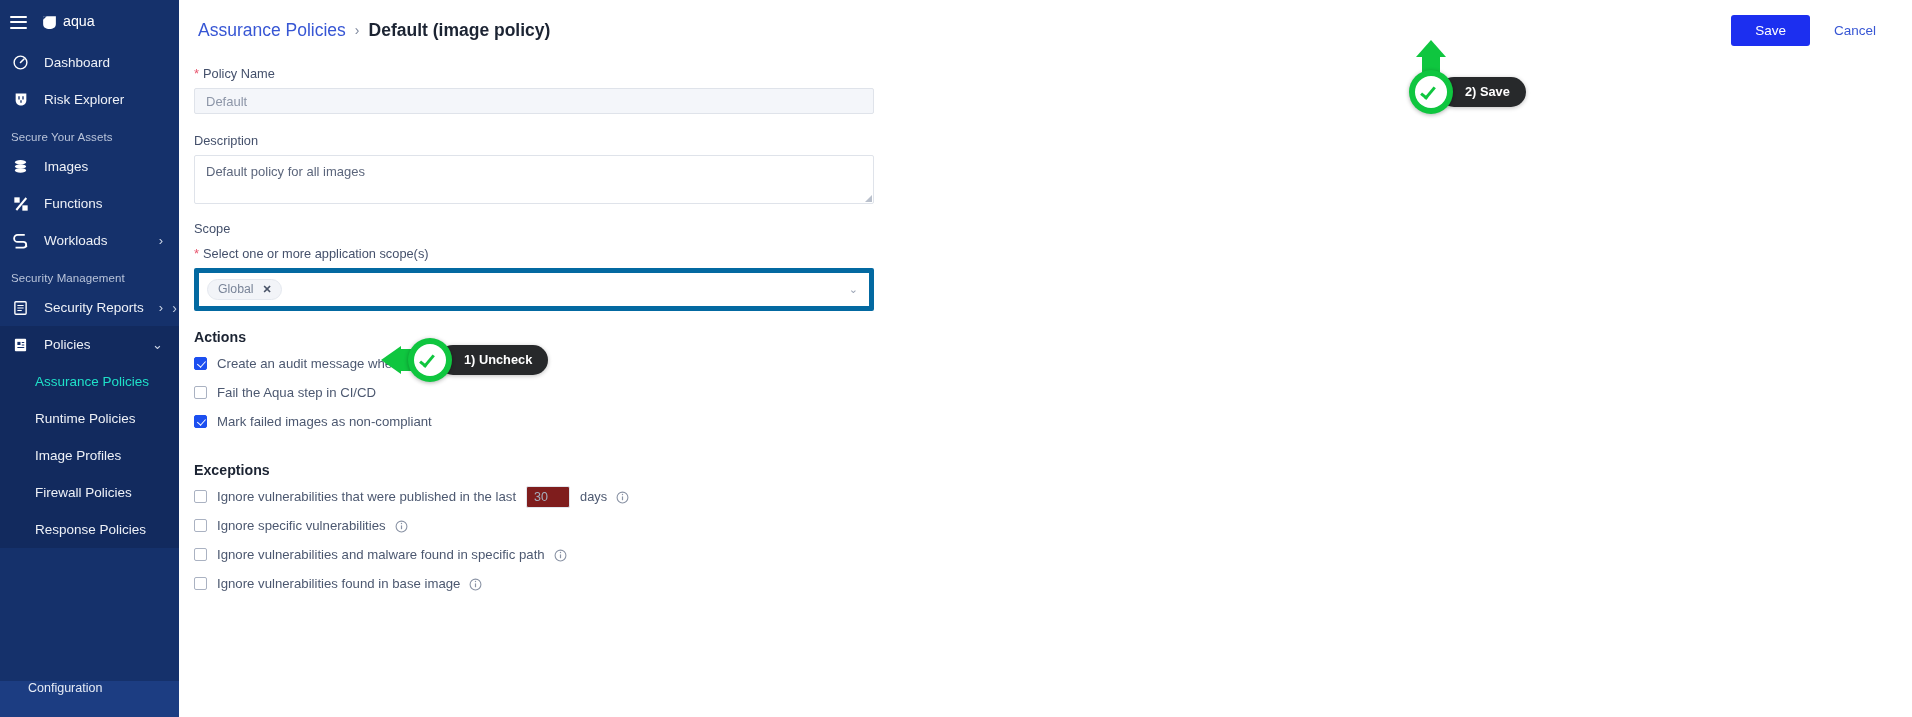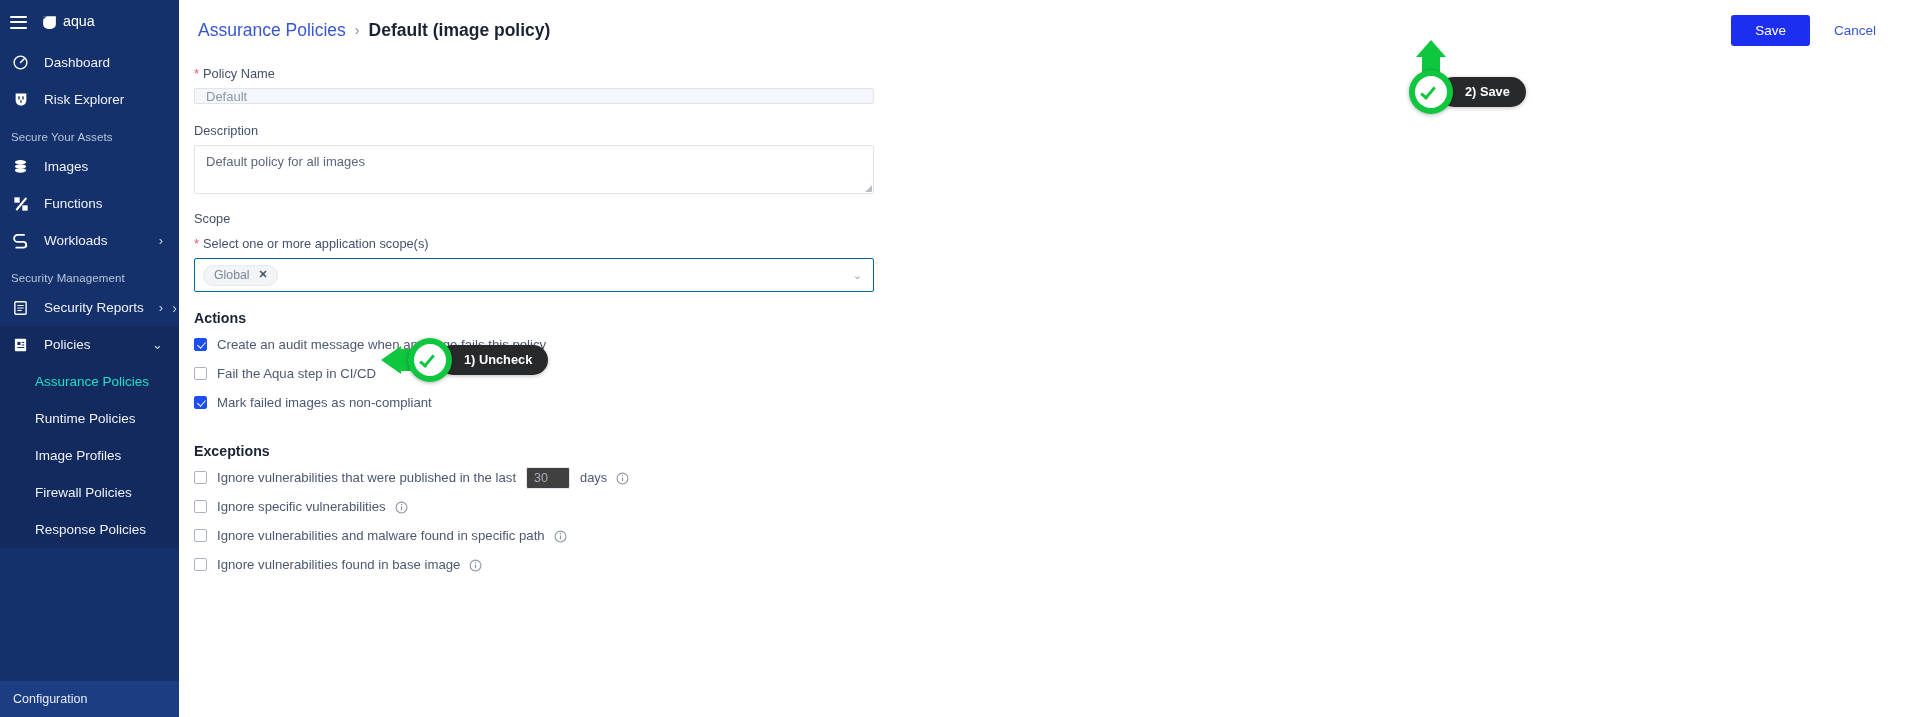--- a/index.html
+++ b/index.html
@@ -39,22 +39,22 @@
     font-size: 11.5px; color: #b9c4da; padding: 13px 0 5px 11px; letter-spacing: .1px;
   }
   .sb-sub {
     height: 37px; display: flex; align-items: center; padding-left: 35px;
     font-size: 13.5px; color: #eef1f7; cursor: pointer;
   }
   .sb-sub.active { color: #1fe0c8; }
   .sb-group-open { background: #122a5e; }
   .sb-footer {
     position: absolute; left: 0; bottom: 0; width: 179px; height: 36px;
-    background: #1c3d82; display: flex; align-items: center;
-    padding-left: 13px; font-size: 12.5px; color: #e7ecf6;
+    background: #1c3d82; display: flex; align-items: flex-start;
+    padding-left: 28px; font-size: 12.5px; color: #e7ecf6;
   }
   .sb-collapse {
     position: absolute; right: 2px; top: 300px; font-size: 14px; color: #c3cfe4; cursor: pointer;
   }
 
   
   .main { flex: 1; height: 717px; position: relative; background: #fff; overflow: hidden; }
   .topbar {
     height: 60px; display: flex; align-items: center;
     padding: 0 36px 0 19px; position: relative;
@@ -70,36 +70,36 @@
   }
   .btn-cancel {
     background: none; border: none; color: #3756d4; font-size: 13.5px; cursor: pointer;
     font-family: "Liberation Sans", sans-serif;
   }
 
   .form { padding: 6px 0 0 15px; }
   .field-label { font-size: 12.8px; color: #44506b; margin-bottom: 7px; display: flex; align-items: center; }
   .req { color: #e8566f; margin-right: 4px; font-size: 13px; line-height: 1; }
   .inp {
-    width: 680px; height: 16px; border: 1px solid #dfe3ea; background: #f4f6fa;
+    width: 680px; height: 26px; border: 1px solid #dfe3ea; background: #f4f6fa;
     border-radius: 2px; padding: 0 11px; font-size: 13px; color: #8d96a8;
     display: flex; align-items: center;
   }
   .txa {
     width: 680px; height: 49px; border: 1px solid #dfe3ea; background: #fff;
     border-radius: 2px; padding: 8px 11px; font-size: 13px; color: #5c667c;
     position: relative;
   }
   .txa::after {
     content: ""; position: absolute; right: 1px; bottom: 1px;
     width: 0; height: 0; border-style: solid; border-width: 0 0 7px 7px;
     border-color: transparent transparent #b9c0cc transparent;
   }
   .sel {
-    width: 680px; height: 34px; border: 1px solid #0369a1; background: #fff;
+    width: 680px; height: 43px; border: 5px solid #0369a1; background: #fff;
     border-radius: 2px; display: flex; align-items: center; padding: 0 8px;
     position: relative;
   }
   .pill {
     display: inline-flex; align-items: center; gap: 9px;
     background: #f2f4f8; border: 1px solid #e4e8ef; border-radius: 11px;
     padding: 2px 9px 3px 10px; font-size: 12.3px; color: #7a8599;
   }
   .pill .x { font-size: 11px; color: #4a5468; font-weight: bold; cursor: pointer; }
   .sel .caret { position: absolute; right: 11px; font-size: 11px; color: #9aa3b4; }
@@ -113,21 +113,21 @@
     position: relative;
   }
   .cb.on { background: #1c4ff0; border-color: #1c4ff0; }
   .cb.on::after {
     content: ""; position: absolute; left: 4px; top: 1px;
     width: 3.5px; height: 7px; border: solid #fff; border-width: 0 1.9px 1.9px 0;
     transform: rotate(42deg);
   }
   .cb-lbl { font-size: 13.2px; color: #4c5870; }
   .mini-inp {
-    width: 44px; height: 22px; border: 1px solid #e2e6ed; background: #404040;
+    width: 44px; height: 22px; border: 1px solid #e2e6ed; background: #7f1d1d;
     border-radius: 2px; margin: 0 10px; font-size: 12.5px; color: #a6aebd;
     display: flex; align-items: center; padding-left: 7px;
   }
   .unit { font-size: 12.8px; color: #4c5870; }
   .info { margin-left: 9px; width: 13px; height: 13px; display: inline-block; }
 
   
   .anno { position: absolute; display: flex; align-items: center; z-index: 40; }
   .anno-badge { position: relative; width: 52px; height: 52px; z-index: 3; }
   .anno-badge .ring {

